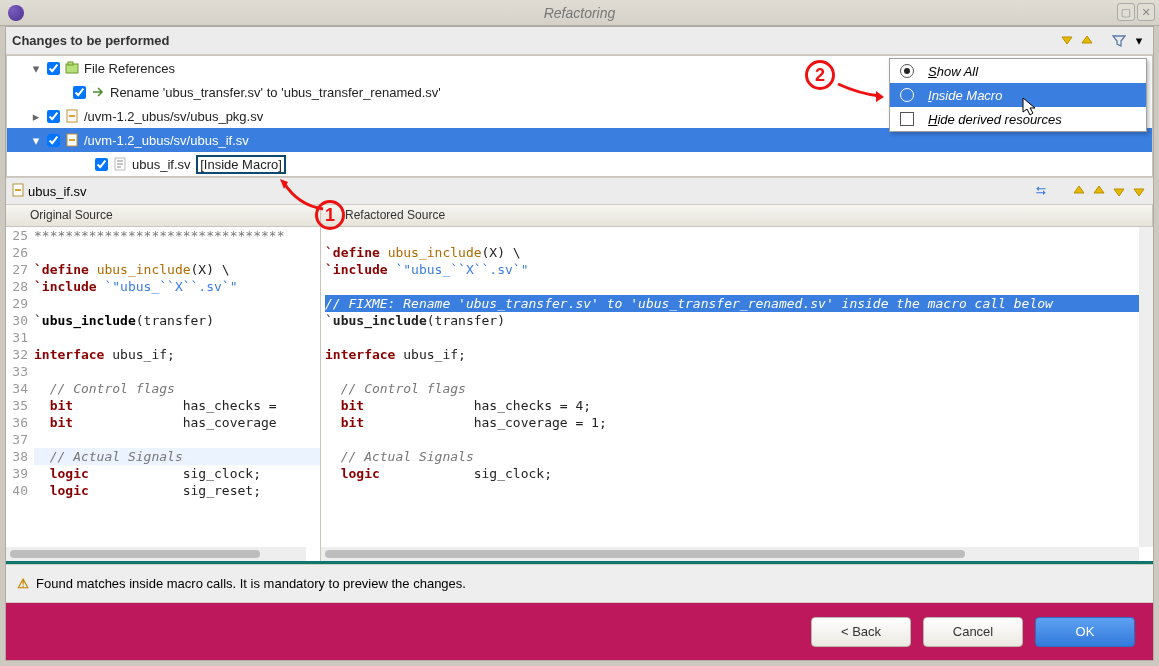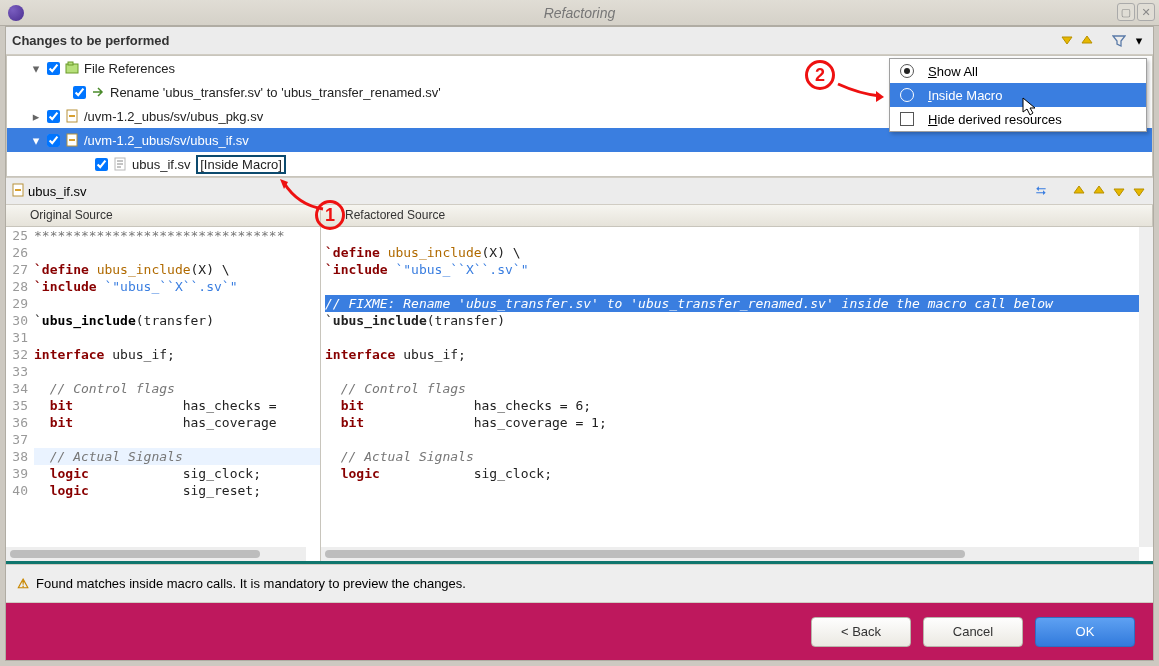--- a/index.html
+++ b/index.html
@@ -51,21 +51,21 @@
   .tree-row .ficon { width:16px;height:16px;display:inline-flex;align-items:center;justify-content:center;margin-right:4px;}
   .tree-row .text {white-space:nowrap;}
   .macro-border{ border:2px solid #0c4a6e; padding:0 2px; margin-left:2px;}
   .indent-1{padding-left:22px;} .indent-2{padding-left:48px;} .indent-3{padding-left:70px;}
   
   .filter-menu {
     position:absolute; right:12px; top:58px; width:258px;
     background:#fff; border:1px solid #a0a0a0; box-shadow:2px 2px 4px rgba(0,0,0,.25);
     z-index:100;
   }
-  .filter-menu .item { display:flex; align-items:center; height:24px; padding:0 10px; gap:14px; cursor:pointer;}
+  .filter-menu .item { display:flex; align-items:center; height:24px; padding:0 10px; gap:14px; cursor:pointer;font-style:italic;}
   .filter-menu .item.sel { background:#3a7ee0; color:#fff;}
   .filter-menu .radio{
     width:14px;height:14px;border:1px solid #555;border-radius:50%;display:flex;align-items:center;justify-content:center;
   }
   .filter-menu .item.sel .radio{border-color:#fff;}
   .filter-menu .radio.checked::after{content:"";width:6px;height:6px;background:#222;border-radius:50%;}
   .filter-menu .chk{width:14px;height:14px;border:1px solid #555;}
   .filter-menu .u{text-decoration:underline;}
   .cursor-ptr{position:absolute;right:120px;top:96px;font-size:16px;color:#000;z-index:101;pointer-events:none;}
   
@@ -282,21 +282,21 @@
 <div class="src"><span></span>
 <span class="kw">`define </span><span class="mac">ubus_include</span><span>(X) \</span>
 <span class="kw">`include </span><span class="str">`"ubus_``X``.sv`"</span>
 <span></span>
 <span class="hl-line"><span class="fix">// FIXME: Rename 'ubus_transfer.sv' to 'ubus_transfer_renamed.sv' inside the macro call below</span></span>
 <span>`</span><span style="font-weight:bold">ubus_include</span><span>(transfer)</span>
 <span></span>
 <span class="kw">interface</span><span> ubus_if;</span>
 <span></span>
 <span class="cmt">  // Control flags</span>
-<span class="kw">  bit</span><span>              has_checks = 6;</span>
+<span class="kw">  bit</span><span>              has_checks = 4;</span>
 <span class="kw">  bit</span><span>              has_coverage = 1;</span>
 <span></span>
 <span class="cmt">  // Actual Signals</span>
 <span class="kw">  logic</span><span>            sig_clock;</span>
 <span></span></div>
       </div>
       <div class="scroll-ghost"></div>
       <div class="hscroll">
           <div class="hthumb" style="left:4px;width:640px"></div>
         </div>

